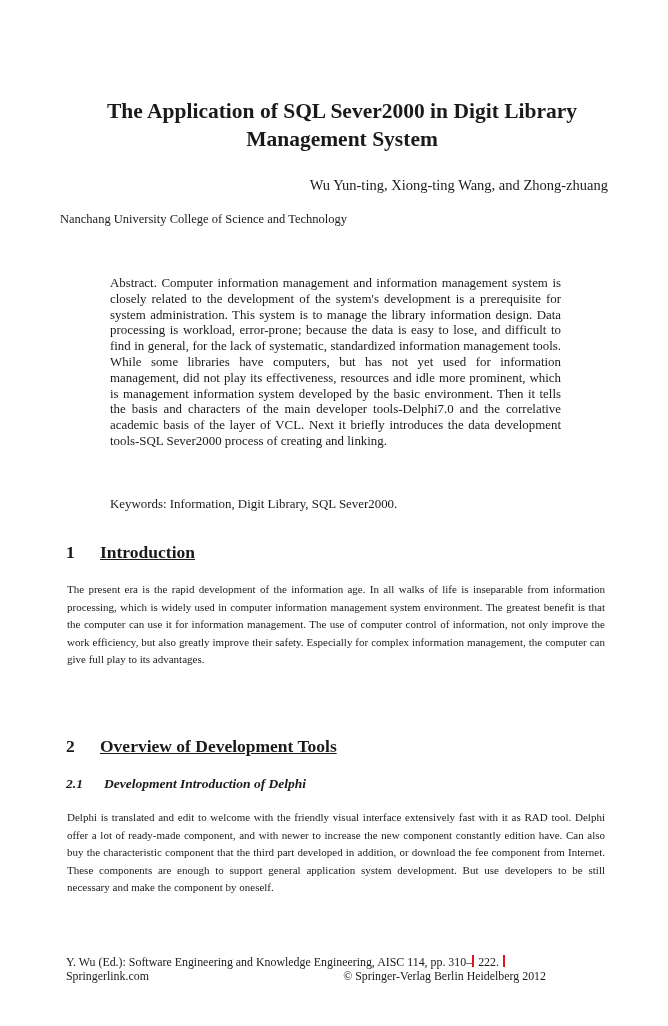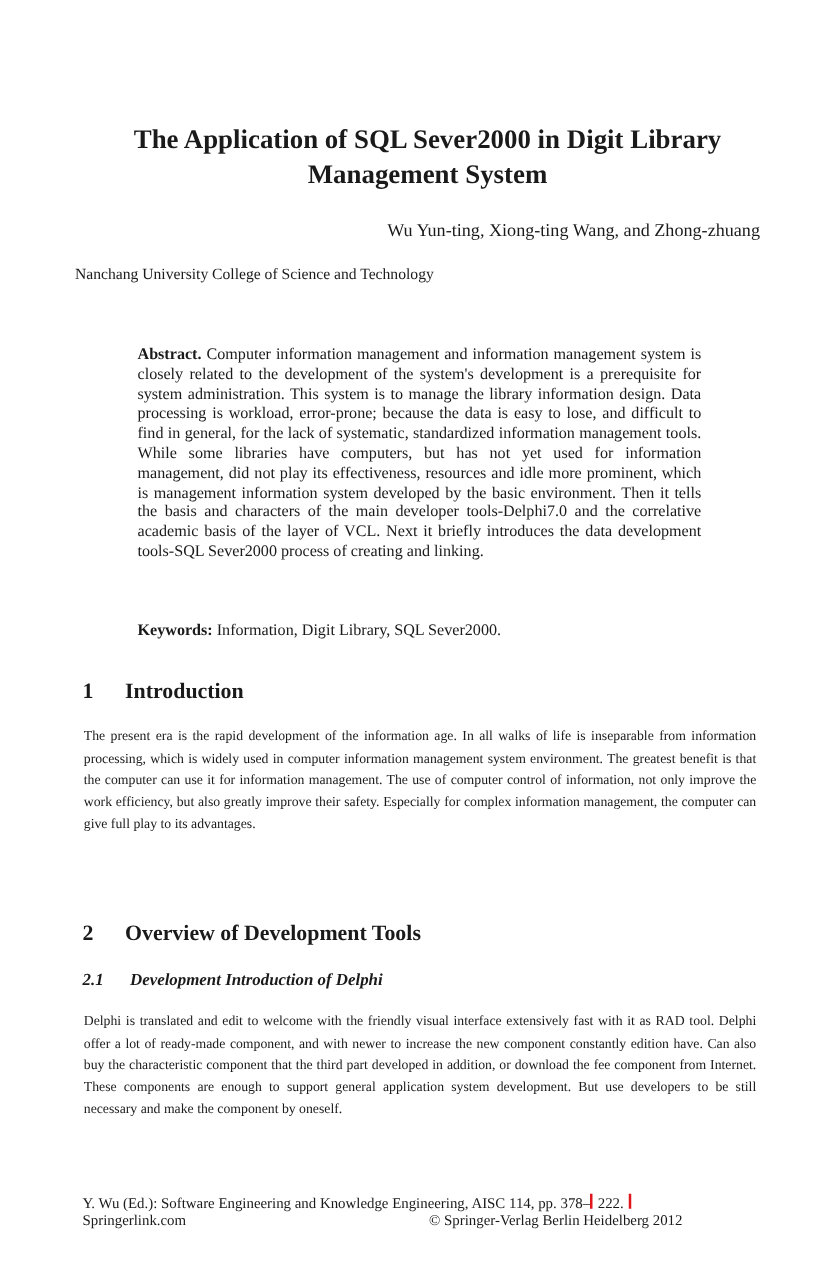--- a/index.html
+++ b/index.html
@@ -56,29 +56,30 @@
   }
   .keywords {
     position: absolute;
     left: 110px;
     width: 451px;
     top: 496px;
     font-size: 12.9px;
     line-height: 16px;
     margin: 0;
   }
-  .label-bold { font-weight: bold; margin-top: 32px; }
+  .label-bold { font-weight: normal; margin-top: 32px; }
   .h1 {
     position: absolute;
     left: 66px;
     font-weight: bold;
     font-size: 17.5px;
     line-height: 22px;
     margin: 0;
     white-space: nowrap;
+    text-decoration: underline;
   }
   .h1 .num { display: inline-block; width: 34px; }
   .h2 {
     position: absolute;
     left: 66px;
     font-weight: bold;
     font-size: 13.5px;
     line-height: 18px;
     margin: 0;
     white-space: nowrap;
@@ -135,21 +136,21 @@
 <p class="para" style="top:580px;">The present era is the rapid development of the information age. In all walks of life is inseparable from information processing, which is widely used in computer information management system environment. The greatest benefit is that the computer can use it for information management. The use of computer control of information, not only improve the work efficiency, but also greatly improve their safety. Especially for complex information management, the computer can give full play to its advantages.</p>
 
 <h2 class="h1" style="top:735px;"><span class="num">2</span><span>Overview of Development Tools</span></h2>
 
 <h3 class="h2" style="top:775px;"><span class="num">2.1</span><span>Development Introduction of Delphi</span></h3>
 
 <p class="para" style="top:808px;">Delphi is translated and edit to welcome with the friendly visual interface extensively fast with it as RAD tool. Delphi offer a lot of ready-made component, and with newer to increase the new component constantly edition have. Can also buy the characteristic component that the third part developed in addition, or download the fee component from Internet. These components are enough to support general application system development. But use developers to be still necessary and make the component by oneself.</p>
 
 <div class="footer">
   <div class="footer-row first">
-    <span>Y. Wu (Ed.): Software Engineering and Knowledge Engineering, AISC 114, pp. 378–</span>
+    <span>Y. Wu (Ed.): Software Engineering and Knowledge Engineering, AISC 114, pp. 310–</span>
       <span class="link-mark" style="background:#e0161c;"></span>
       <span class="pages-end">222.</span>
       <span class="link-mark" style="background:#e0161c;"></span>
   </div>
   <div class="footer-row">
     <span>Springerlink.com</span>
     <span>© Springer-Verlag Berlin Heidelberg 2012</span>
   </div>
 </div>
 

